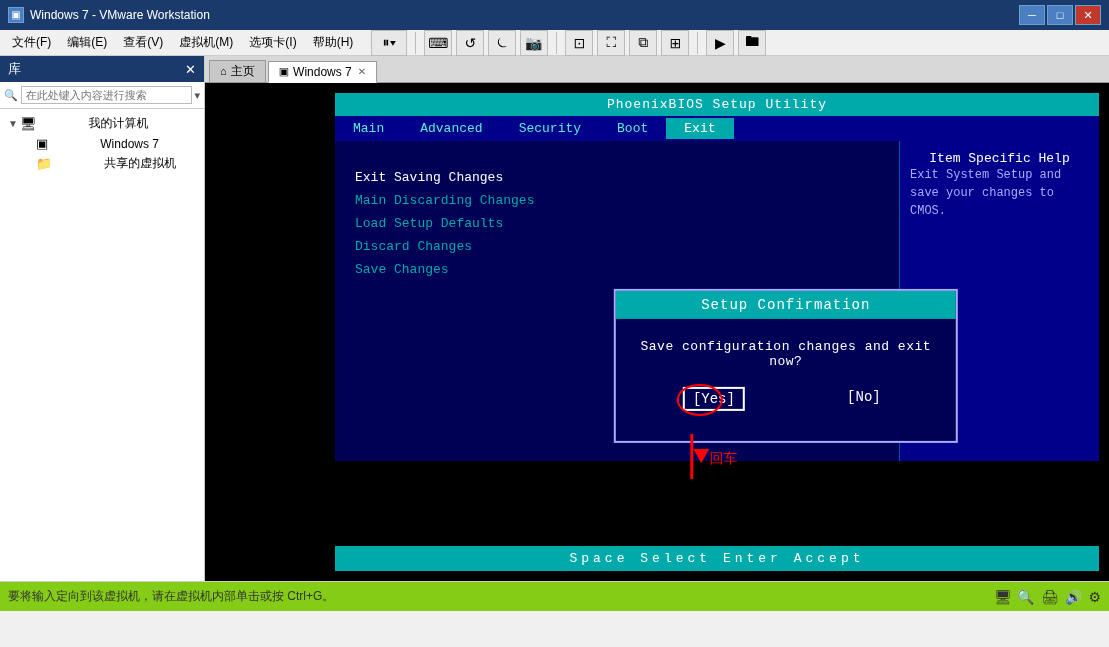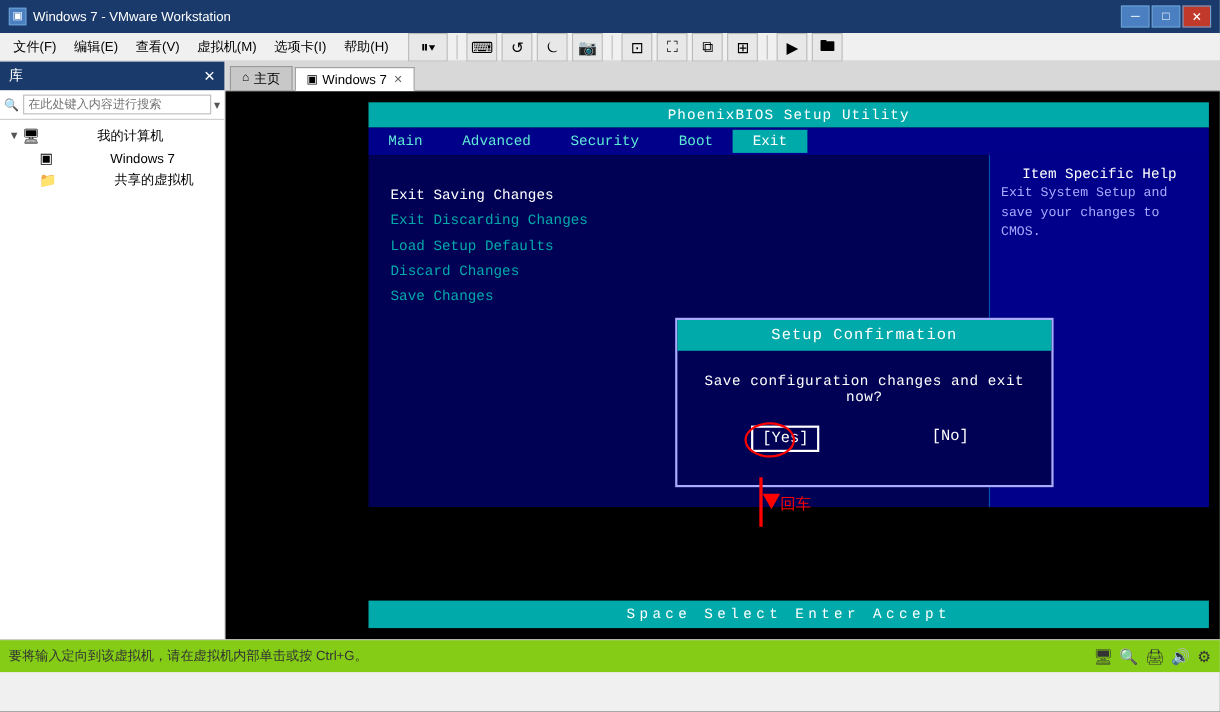--- a/index.html
+++ b/index.html
@@ -509,21 +509,21 @@
           <span class="bios-nav-item">Boot</span>
           <span class="bios-nav-item active">Exit</span>
         </div>
 
         <div class="bios-main">
           <div class="bios-menu">
             <div class="bios-menu-item selected">
               <span>Exit Saving Changes</span>
             </div>
             <div class="bios-menu-item normal">
-              <span>Exit Discarding Changes</span>
+              <span>Main Discarding Changes</span>
             </div>
             <div class="bios-menu-item normal">
               <span>Load Setup Defaults</span>
             </div>
             <div class="bios-menu-item normal">
               <span>Discard Changes</span>
             </div>
             <div class="bios-menu-item normal">
               <span>Save Changes</span>
             </div>

